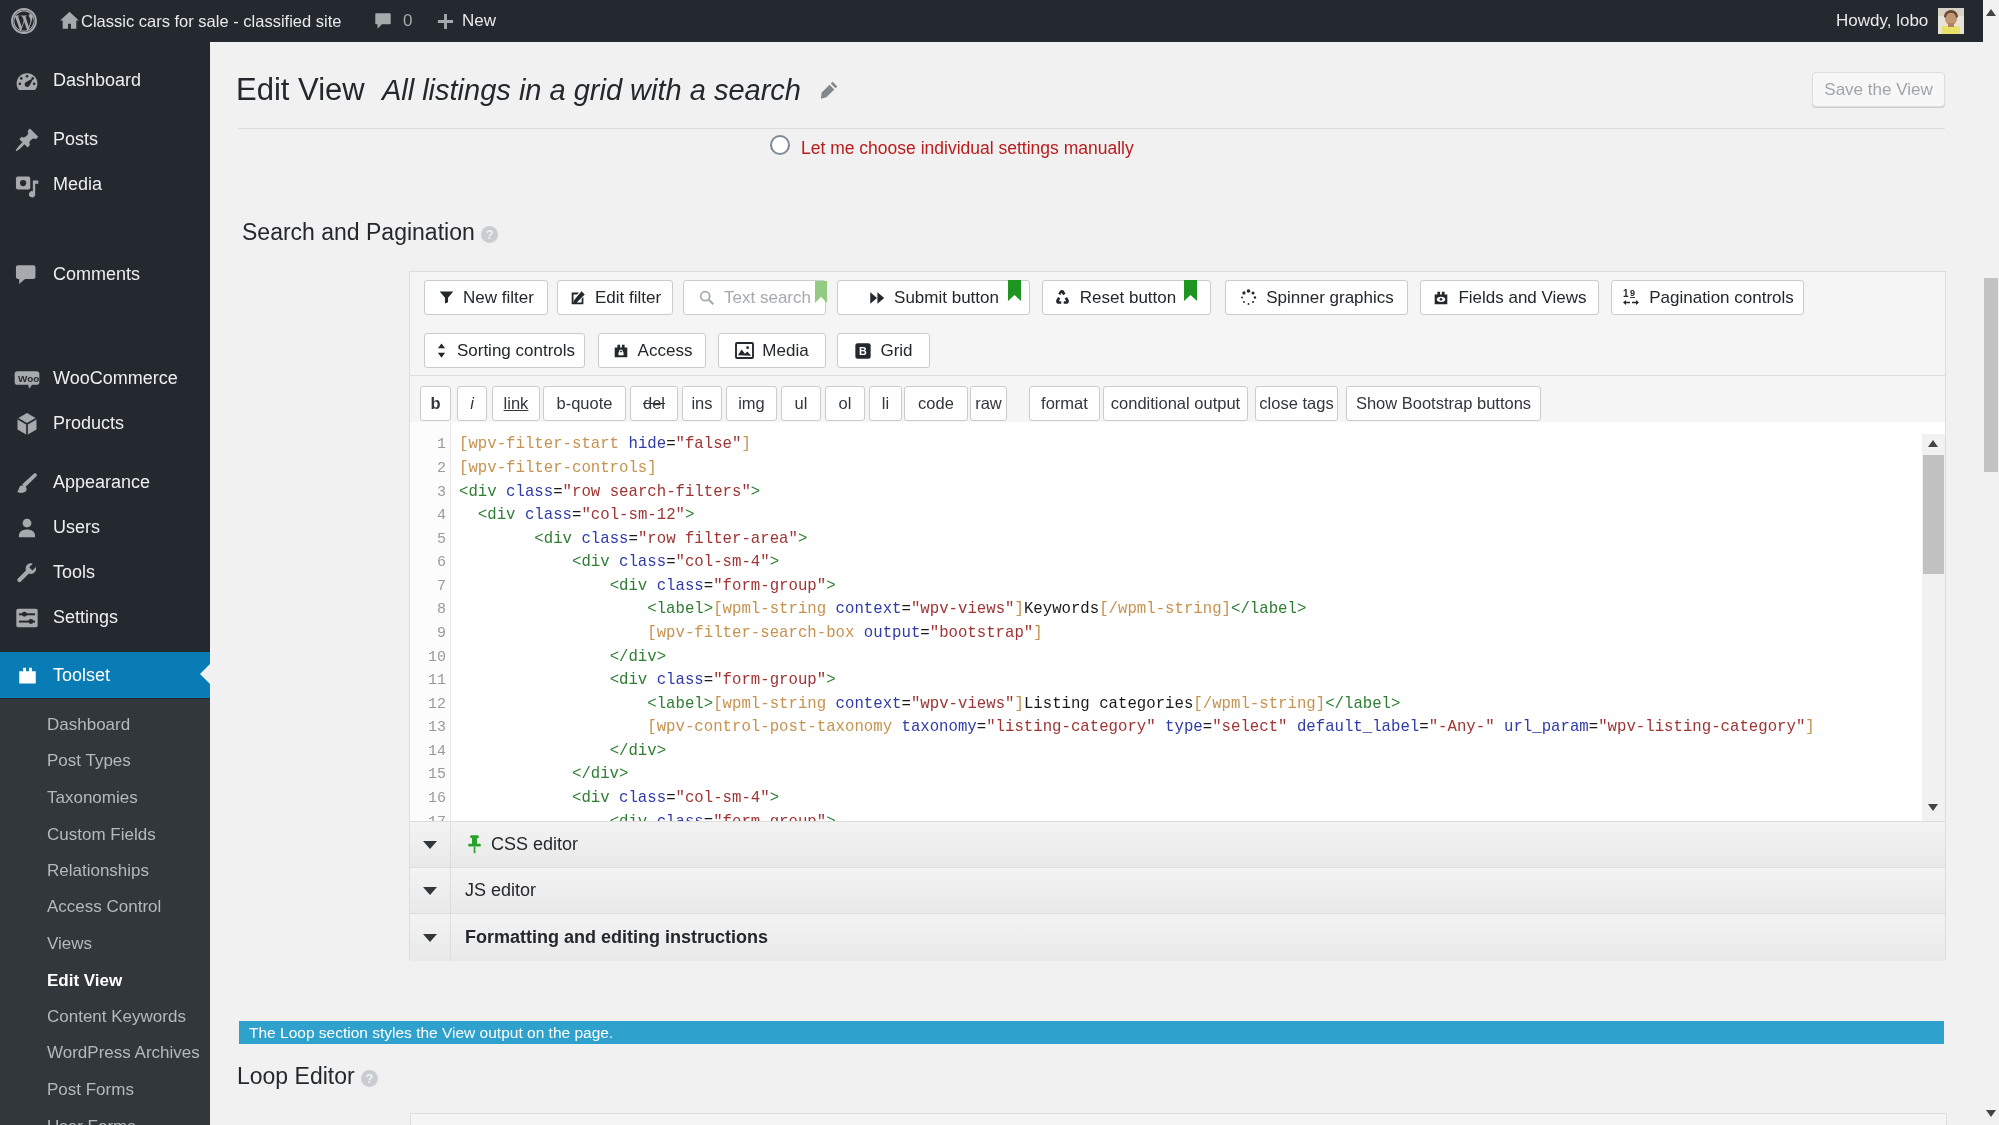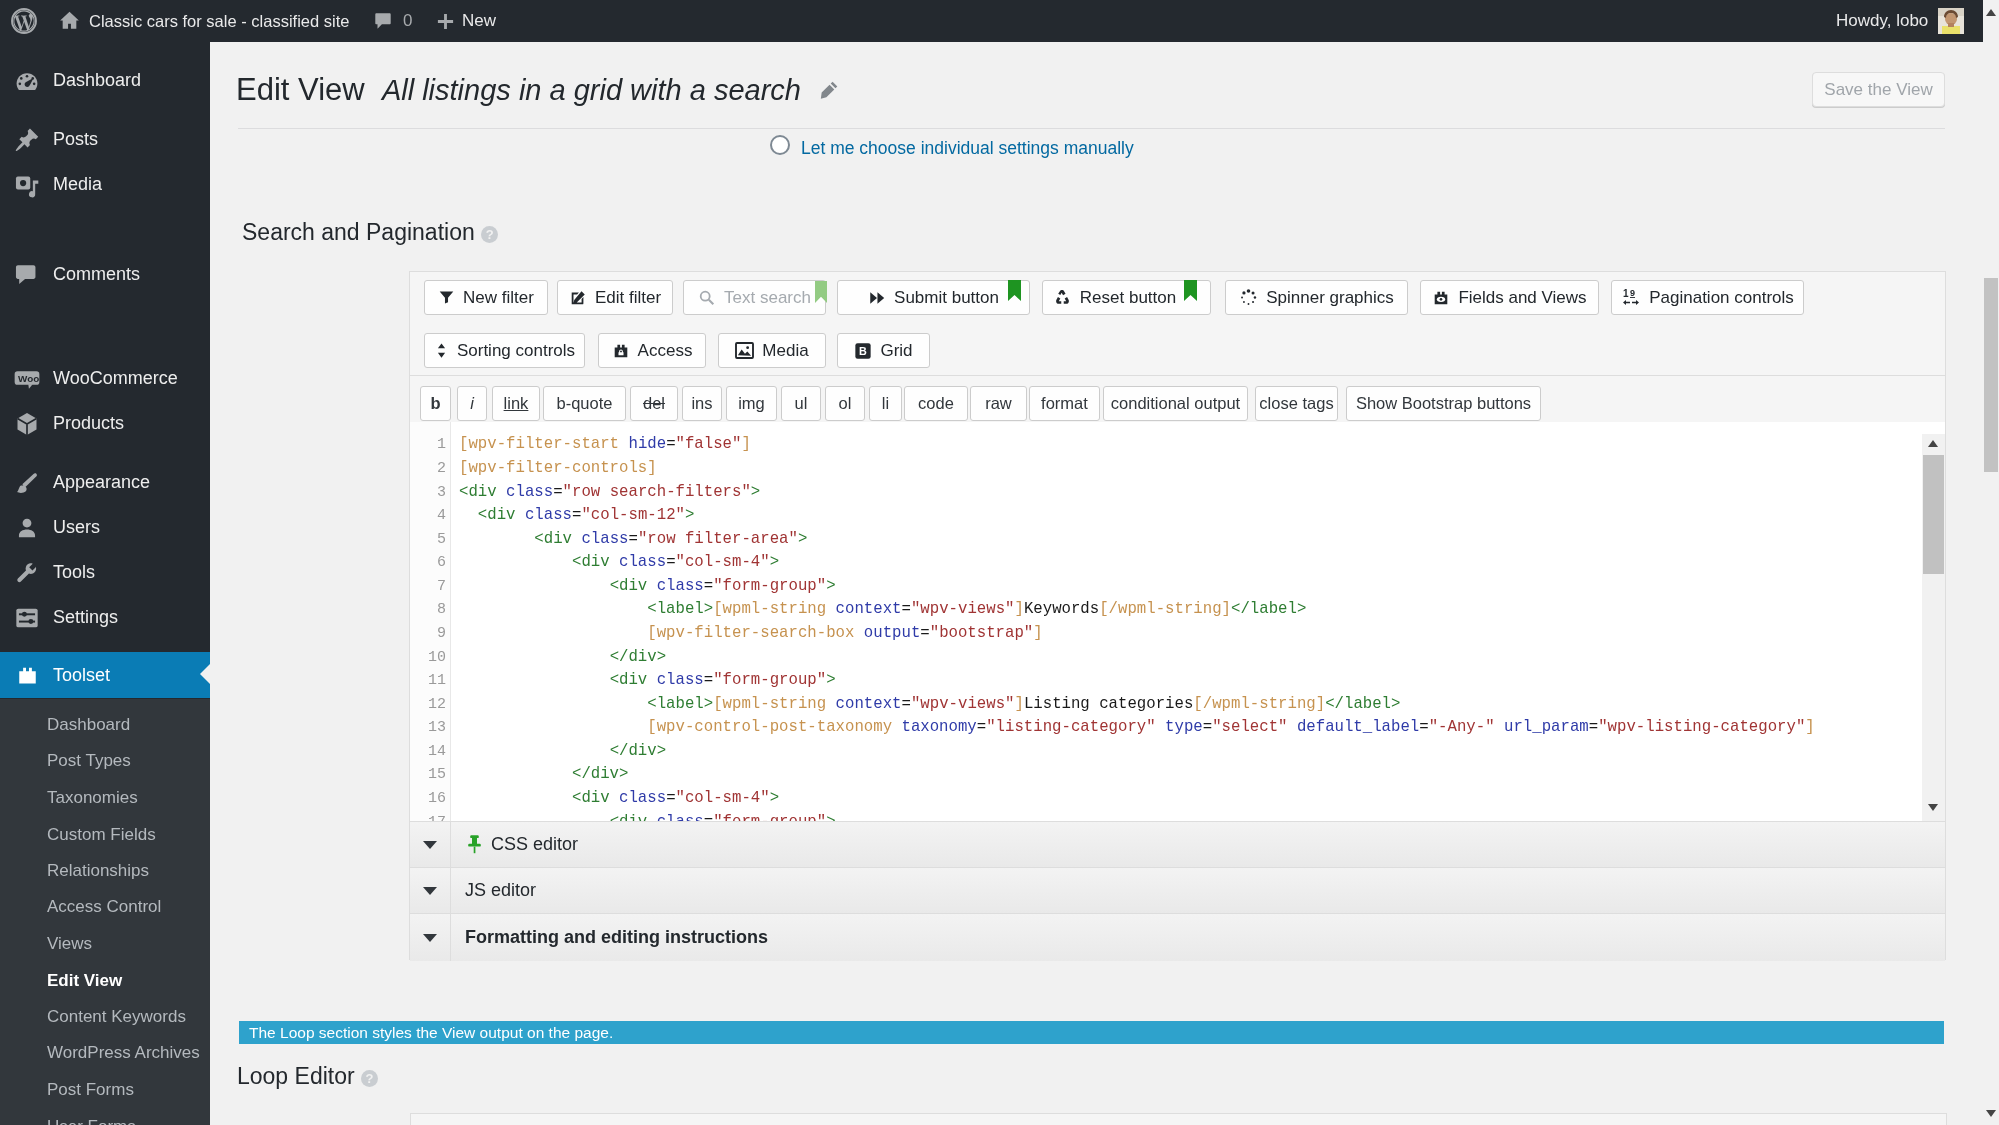--- a/index.html
+++ b/index.html
@@ -20,21 +20,21 @@
 #toolset-item { position:absolute; left:0; top:652px; width:210px; height:46px; background:#0a7cb5; color:#ffffff; font-size:18px; display:flex; align-items:center; }
 #toolset-item:after { content:""; position:absolute; right:0; top:12px; border:10px solid transparent; border-right-color:#f1f1f1; border-left-width:0; }
 
 
 #content { position:absolute; left:210px; top:42px; width:1773px; height:1083px; }
 h1.pagetitle { position:absolute; left:26px; top:30px; font-size:31px; font-weight:400; color:#23282d; }
 .pagetitle em { font-style:italic; font-weight:400; }
 #savebtn { position:absolute; left:1602px; top:30px; width:133px; height:35px; background:#f7f7f7; border:1px solid #ddd; border-radius:4px; color:#a0a5aa; font-size:17px; text-align:center; line-height:33px; box-shadow:0 1px 0 #ccc; }
 #hr1 { position:absolute; left:28px; top:86px; width:1707px; height:0; border-top:1px solid #dcdcde; }
 #radio { position:absolute; left:560px; top:93px; width:20px; height:20px; border:2px solid #7e8993; border-radius:50%; background:#fff; }
-#radiolabel { position:absolute; left:591px; top:96px; font-size:17.5px; color:#0369a1; }
+#radiolabel { position:absolute; left:591px; top:96px; font-size:17.5px; color:#b91c1c; }
 .sectionhead { position:absolute; font-size:23px; font-weight:400; color:#23282d; }
 .helpdot { display:inline-block; width:17px; height:17px; border-radius:50%; background:#c9cdd1; color:#f1f1f1; font-size:13px; font-weight:700; text-align:center; line-height:17px; vertical-align:1px; }
 
 
 #panel { position:absolute; left:199px; top:229px; width:1537px; height:689px; background:#f5f5f5; border:1px solid #ddd; }
 .btn { position:absolute; height:35px; background:#fefefe; border:1px solid #ccc; border-radius:3px; font-size:17px; color:#23282d; display:flex; align-items:center; justify-content:center; gap:8px; }
 .btn.disabled { color:#a5aaaf; }
 .bookmark { position:absolute; width:13px; height:21px; background:#1e9421; clip-path:polygon(0 0,100% 0,100% 100%,50% 72%,0 100%); }
 .bookmark.light { background:#93cb83; }
 #qtsep { position:absolute; left:0px; top:103px; width:1535px; border-top:1px solid #ddd; }
@@ -75,21 +75,21 @@
 </head>
 <body>
 
 <div id="adminbar">
   <div class="item" style="left:11px;">
     <svg width="26" height="26" viewBox="0 0 20 20">
         <circle cx="10" cy="10" r="9.2" fill="none" stroke="#a7aaad" stroke-width="1.5"></circle>
         <path fill="#a7aaad" d="M10 1.8c-4.5 0-8.2 3.7-8.2 8.2 0 4.5 3.7 8.2 8.2 8.2 4.5 0 8.2-3.7 8.2-8.2 0-4.5-3.7-8.2-8.2-8.2zM2.6 10c0-1.1.23-2.1.64-3.04L6.8 16.7C4.3 15.5 2.6 13 2.6 10zm7.4 7.4c-.73 0-1.43-.11-2.09-.3l2.22-6.44 2.27 6.22c.01.04.03.07.05.1-.77.27-1.59.42-2.45.42zm1.02-10.9c.44-.02.84-.07.84-.07.4-.05.35-.63-.05-.61 0 0-1.19.09-1.96.09-.72 0-1.93-.09-1.93-.09-.4-.02-.44.58-.05.61 0 0 .37.05.77.07l1.15 3.15-1.61 4.84L5.45 6.5c.44-.02.84-.07.84-.07.4-.05.35-.63-.04-.61 0 0-1.2.09-1.97.09-.14 0-.3 0-.47-.01C5.13 3.9 7.41 2.6 10 2.6c1.93 0 3.68.74 5 1.94-.03 0-.06-.01-.1-.01-.72 0-1.24.63-1.24 1.31 0 .61.35 1.12.73 1.73.28.49.61 1.12.61 2.03 0 .63-.24 1.36-.56 2.38l-.73 2.45-2.69-8zm2.71 9.9l2.25-6.51c.42-1.05.56-1.89.56-2.64 0-.27-.02-.52-.05-.76.58.95.91 2.06.91 3.25 0 2.8-1.52 5.25-3.67 6.66z"></path>
       </svg>
   </div>
-  <div class="item" style="left:58px; gap:8px;">
+  <div class="item" style="left:58px; gap:0;">
     <svg width="23" height="22" viewBox="0 0 20 20">
         <path fill="#a7aaad" d="M10 1.5 1.5 9.5h2.3V17h4.9v-4.6h2.6V17h4.9V9.5h2.3z"></path>
       </svg>
     <span style="font-size:16.5px;">Classic cars for sale - classified site</span>
   </div>
   <div class="item" style="left:372px; gap:9px;">
     <svg width="22" height="22" viewBox="0 0 20 20">
         <path fill="#a7aaad" d="M4 3h12c.55 0 1 .45 1 1v8c0 .55-.45 1-1 1h-7l-4 4v-4H4c-.55 0-1-.45-1-1V4c0-.55.45-1 1-1z"></path>
       </svg>
     <span style="color:#a7aaad;">0</span>
@@ -290,21 +290,21 @@
     <div class="qt" style="left:47px; width:30px; font-style:italic;">i</div>
     <div class="qt" style="left:82px; width:48px; text-decoration:underline;">link</div>
     <div class="qt" style="left:133px; width:83px;">b-quote</div>
     <div class="qt" style="left:220px; width:48px; text-decoration:line-through;">del</div>
     <div class="qt" style="left:272px; width:40px;">ins</div>
     <div class="qt" style="left:316px; width:51px;">img</div>
     <div class="qt" style="left:371px; width:40px;">ul</div>
     <div class="qt" style="left:415px; width:40px;">ol</div>
     <div class="qt" style="left:459px; width:33px;">li</div>
     <div class="qt" style="left:494px; width:64px;">code</div>
-    <div class="qt" style="left:560px; width:57px;">raw</div>
+    <div class="qt" style="left:560px; width:37px;">raw</div>
     <div class="qt" style="left:619px; width:71px;">format</div>
     <div class="qt" style="left:693px; width:145px;">conditional output</div>
     <div class="qt" style="left:845px; width:83px;">close tags</div>
     <div class="qt" style="left:936px; width:195px;">Show Bootstrap buttons</div>
 
     <div id="editor">
       <div id="gutter"></div>
       <div id="lines">
       <div class="ln" style="top:11.4px;">1</div>
           <div class="cl" style="top:11.4px;"><i class="w">[wpv-filter-start</i><i class="k"> </i><i class="a">hide</i><i class="k">=</i><i class="s">"false"</i><i class="w">]</i></div>

